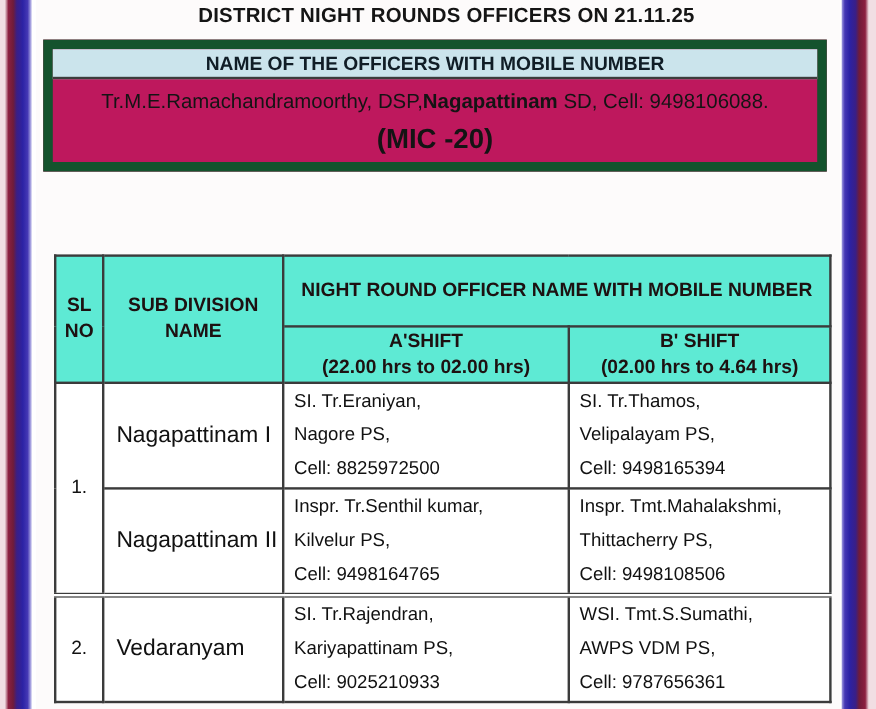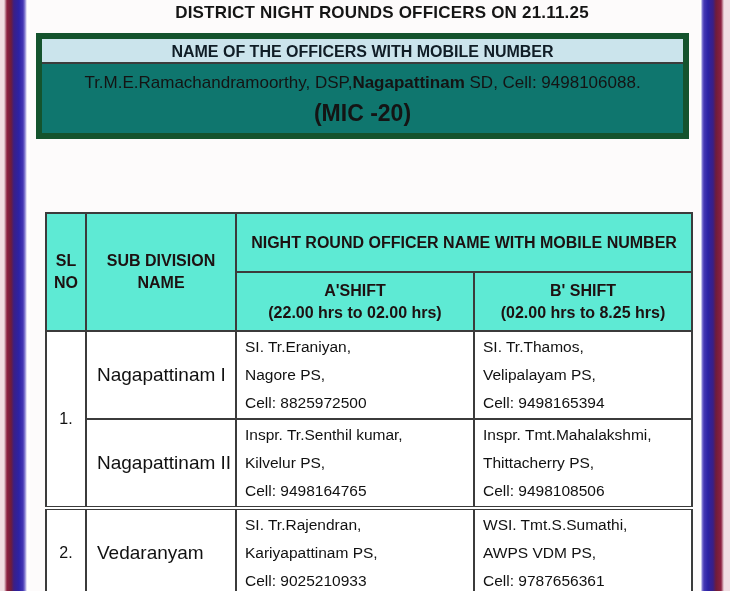--- a/index.html
+++ b/index.html
@@ -28,33 +28,33 @@
     background: linear-gradient(to left,
       #f1dee3 0px, #f1dee3 6px,
       #8c2040 9px, #6f1c3a 14px,
       #3a1f86 17px, #2c22a5 22px,
       #4538b4 26px, #8c86d6 28px,
       #ffffff 29px, #ffffff 30px);
   }
 
   .title {
     position: absolute;
-    top: 3px; left: 48px; width: 668px;
+    top: 3px; left: 38px; width: 668px;
     text-align: center;
     font-size: 17px;
     font-weight: bold;
     letter-spacing: 0.2px;
     color: #151515;
   }
 
   .info-box {
     position: absolute;
     top: 33px; left: 36px; width: 653px;
-    border: 6px solid #14532d;
-    background: #0f766e;
+    border: 8px solid #14532d;
+    background: #be185d;
   }
   .banner {
     height: 25px;
     line-height: 25px;
     background: #cbe4ec;
     border-bottom: 2px solid #3c3c3c;
     text-align: center;
     font-size: 16px;
     font-weight: bold;
     color: #101d26;
@@ -91,21 +91,21 @@
   }
   .rounds-table thead th {
     background: #5eead4;
     color: #1d1111;
     font-size: 16px;
     font-weight: bold;
     text-align: center;
     line-height: 22px;
   }
   .rounds-table thead tr.hdr-top { height: 59px; }
-  .rounds-table thead tr.hdr-sub { height: 59px; }
+  .rounds-table thead tr.hdr-sub { height: 47px; }
   .th-officer .wrap-limit { max-width: 432px; margin: 0 auto; }
   .row-1a { height: 88px; }
   .row-1b { height: 89px; }
   .row-2  { height: 88px; }
   .td-sl {
     text-align: center;
     font-size: 16px;
     color: #111;
   }
   .td-sub {
@@ -155,21 +155,21 @@
           <div class="wrap-limit">NIGHT ROUND OFFICER NAME WITH MOBILE NUMBER</div>
         </th>
       </tr>
       <tr class="hdr-sub">
         <th class="th-shift">
           <div>A'SHIFT</div>
           <div>(22.00 hrs to 02.00 hrs)</div>
         </th>
         <th class="th-shift">
           <div>B' SHIFT</div>
-          <div>(02.00 hrs to 8.25 hrs)</div>
+          <div>(02.00 hrs to 4.64 hrs)</div>
         </th>
       </tr>
     </thead>
     <tbody>
       <tr class="row-1a">
         <td rowspan="2" class="td-sl">1.</td>
         <td class="td-sub">Nagapattinam I</td>
         <td class="td-officer">
           <div class="cell-line">SI. Tr.Eraniyan,</div>
           <div class="cell-line">Nagore PS,</div>

